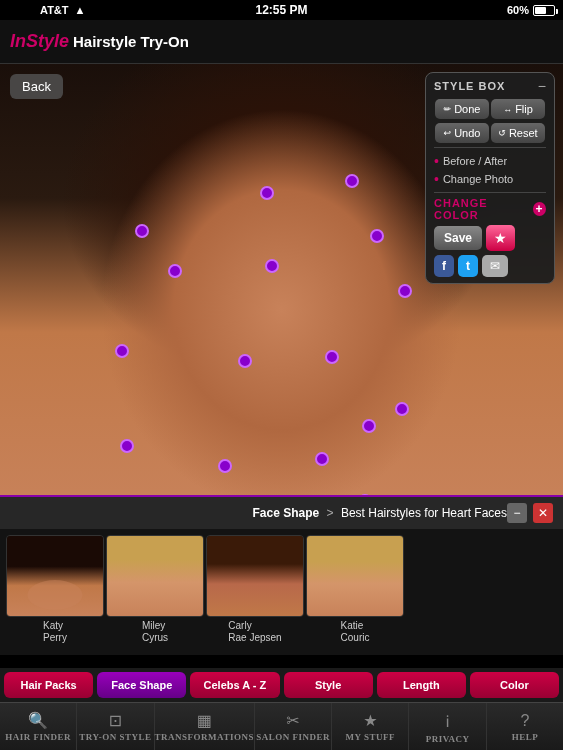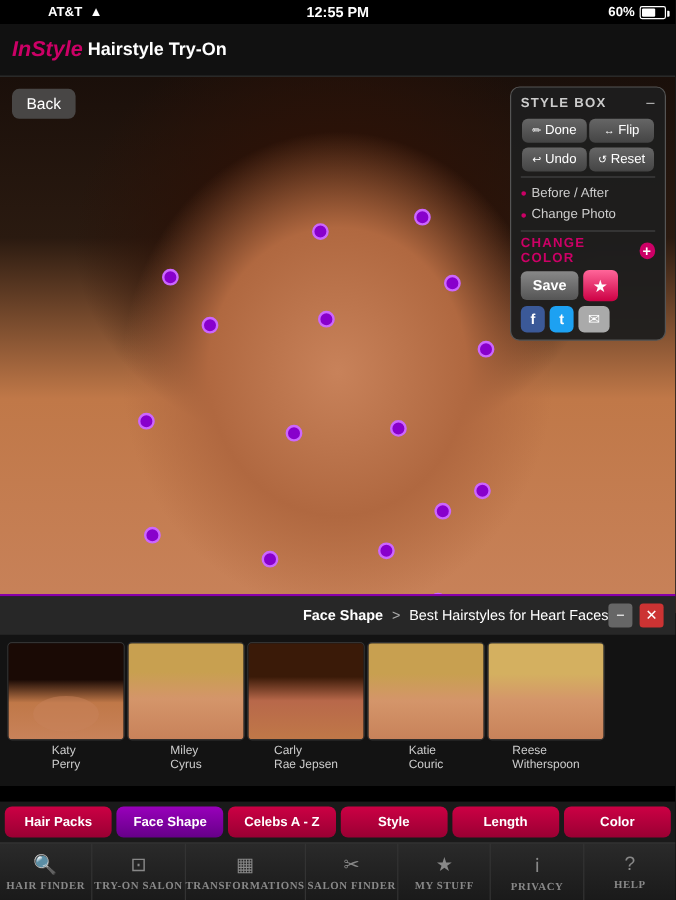--- a/index.html
+++ b/index.html
@@ -511,46 +511,40 @@
       <div class="hairstyle-name">Carly<br>Rae Jepsen</div>
     </div>
 
     <div class="hairstyle-item">
       <div class="hairstyle-thumb">
         <div class="face-sim" style="width:100%;height:100%;background:linear-gradient(180deg,#c8a050 0%,#c8a050 32%,#d4956a 60%,#c8825a 100%);"></div>
       </div>
       <div class="hairstyle-name">Katie<br>Couric</div>
     </div>
 
-    <div class="hairstyle-item">
-      <div class="hairstyle-thumb">
-        <div class="face-sim" style="width:100%;height:100%;background:linear-gradient(180deg,#d4b060 0%,#d4b060 32%,#d4956a 60%,#c8825a 100%);"></div>
-      </div>
-      <div class="hairstyle-name">Reese<br>Witherspoon</div>
-    </div>
   </div>
 </div>
 
 <div id="category-tabs">
   <button class="cat-tab cat-tab-default">Hair Packs</button>
   <button class="cat-tab cat-tab-active">Face Shape</button>
   <button class="cat-tab cat-tab-default">Celebs A - Z</button>
   <button class="cat-tab cat-tab-default">Style</button>
   <button class="cat-tab cat-tab-default">Length</button>
   <button class="cat-tab cat-tab-default">Color</button>
 </div>
 
 <div id="bottom-nav">
   <div class="nav-item">
     <span class="nav-icon">🔍</span>
     <span class="nav-label">HAIR FINDER</span>
   </div>
   <div class="nav-item">
     <span class="nav-icon">⊡</span>
-    <span class="nav-label">TRY-ON SALON</span>
+    <span class="nav-label">TRY-ON STYLE</span>
   </div>
   <div class="nav-item">
     <span class="nav-icon">▦</span>
     <span class="nav-label">TRANSFORMATIONS</span>
   </div>
   <div class="nav-item">
     <span class="nav-icon">✂</span>
     <span class="nav-label">SALON FINDER</span>
   </div>
   <div class="nav-item">

